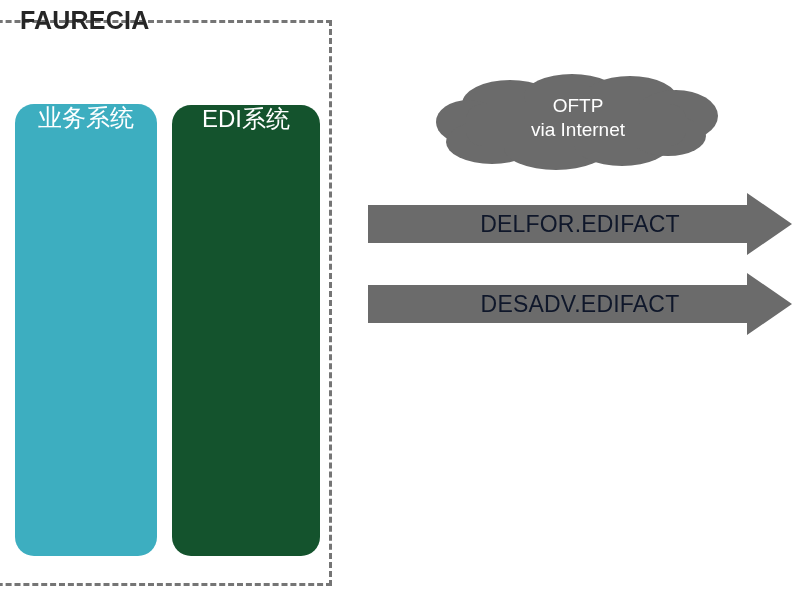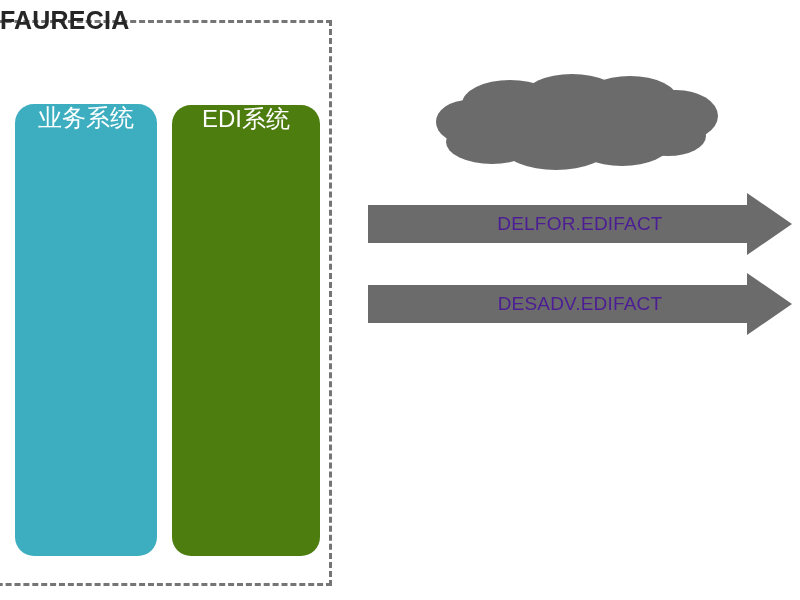--- a/index.html
+++ b/index.html
@@ -19,21 +19,21 @@
   #canvas {
     position: absolute;
     left: 0; top: 0;
     width: 800px;
     height: 600px;
   }
 
   
   .company-title {
     position: absolute;
-    left: 0;
+    left: 20px;
     top: 6px;
     font-size: 25px;
     font-weight: bold;
     color: #262626;
     letter-spacing: 0.2px;
     white-space: nowrap;
   }
 
   
   .dashed-boundary {
@@ -64,21 +64,21 @@
     top: 104px;
     width: 142px;
     height: 452px;
     background: #3daec0;
   }
   .system-box-edi {
     left: 172px;
     top: 105px;
     width: 148px;
     height: 451px;
-    background: #4d7c0f;
+    background: #14532d;
   }
   .system-box .box-label {
     display: block;
     line-height: 1.2;
   }
 
   
   .cloud-wrap {
     position: absolute;
     left: 432px;
@@ -116,22 +116,22 @@
   }
   .flow-arrow .arrow-label {
     position: absolute;
     left: 0;
     top: 0;
     width: 100%;
     height: 62px;
     display: flex;
     align-items: center;
     justify-content: center;
-    color: #4c1d95;
-    font-size: 19px;
+    color: #0f172a;
+    font-size: 23px;
     letter-spacing: 0.2px;
     pointer-events: none;
   }
   .arrow-delfor { left: 368px; top: 193px; width: 424px; }
   .arrow-deljit { left: 368px; top: 273px; width: 424px; }
   .arrow-desadv { left: 366px; top: 343px; width: 424px; }
   .arrow-desadv .arrow-label { justify-content: center; padding-left: 28px; box-sizing: border-box; }
 </style>
 </head>
 <body>
@@ -158,20 +158,24 @@
         <ellipse cx="198" cy="30" rx="48" ry="24"></ellipse>
         <ellipse cx="244" cy="46" rx="42" ry="26"></ellipse>
         <ellipse cx="36" cy="52" rx="32" ry="22"></ellipse>
         <ellipse cx="60" cy="72" rx="46" ry="22"></ellipse>
         <ellipse cx="124" cy="78" rx="52" ry="22"></ellipse>
         <ellipse cx="190" cy="74" rx="48" ry="22"></ellipse>
         <ellipse cx="236" cy="66" rx="38" ry="20"></ellipse>
         <rect x="34" y="34" width="220" height="42" rx="16"></rect>
       </g>
     </svg>
+    <div class="cloud-label">
+      <span>OFTP</span>
+      <span>via Internet</span>
+    </div>
   </div>
 
   <div class="flow-arrow arrow-delfor">
     <svg viewBox="0 0 424 62" preserveAspectRatio="none" xmlns="http://www.w3.org/2000/svg">
       <polygon points="0,12 379,12 379,0 424,31 379,62 379,50 0,50" fill="#6b6b6b"></polygon>
     </svg>
     <div class="arrow-label">DELFOR.EDIFACT</div>
   </div>
 
   <div class="flow-arrow arrow-deljit">

